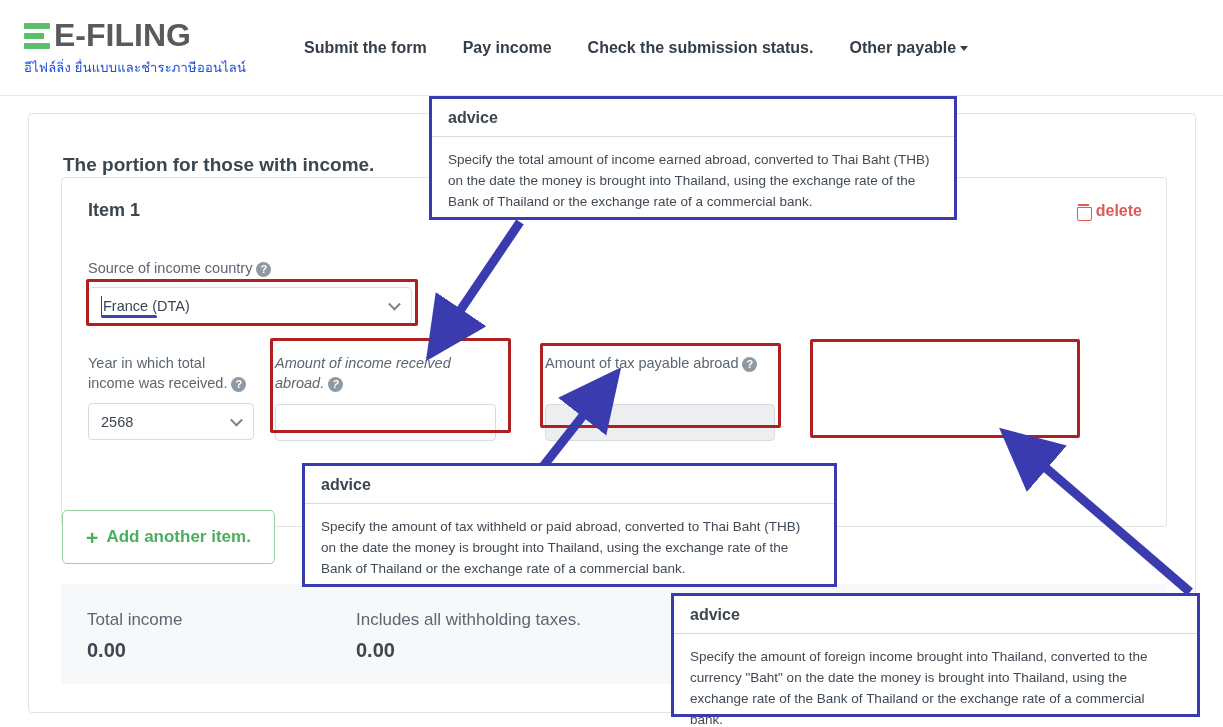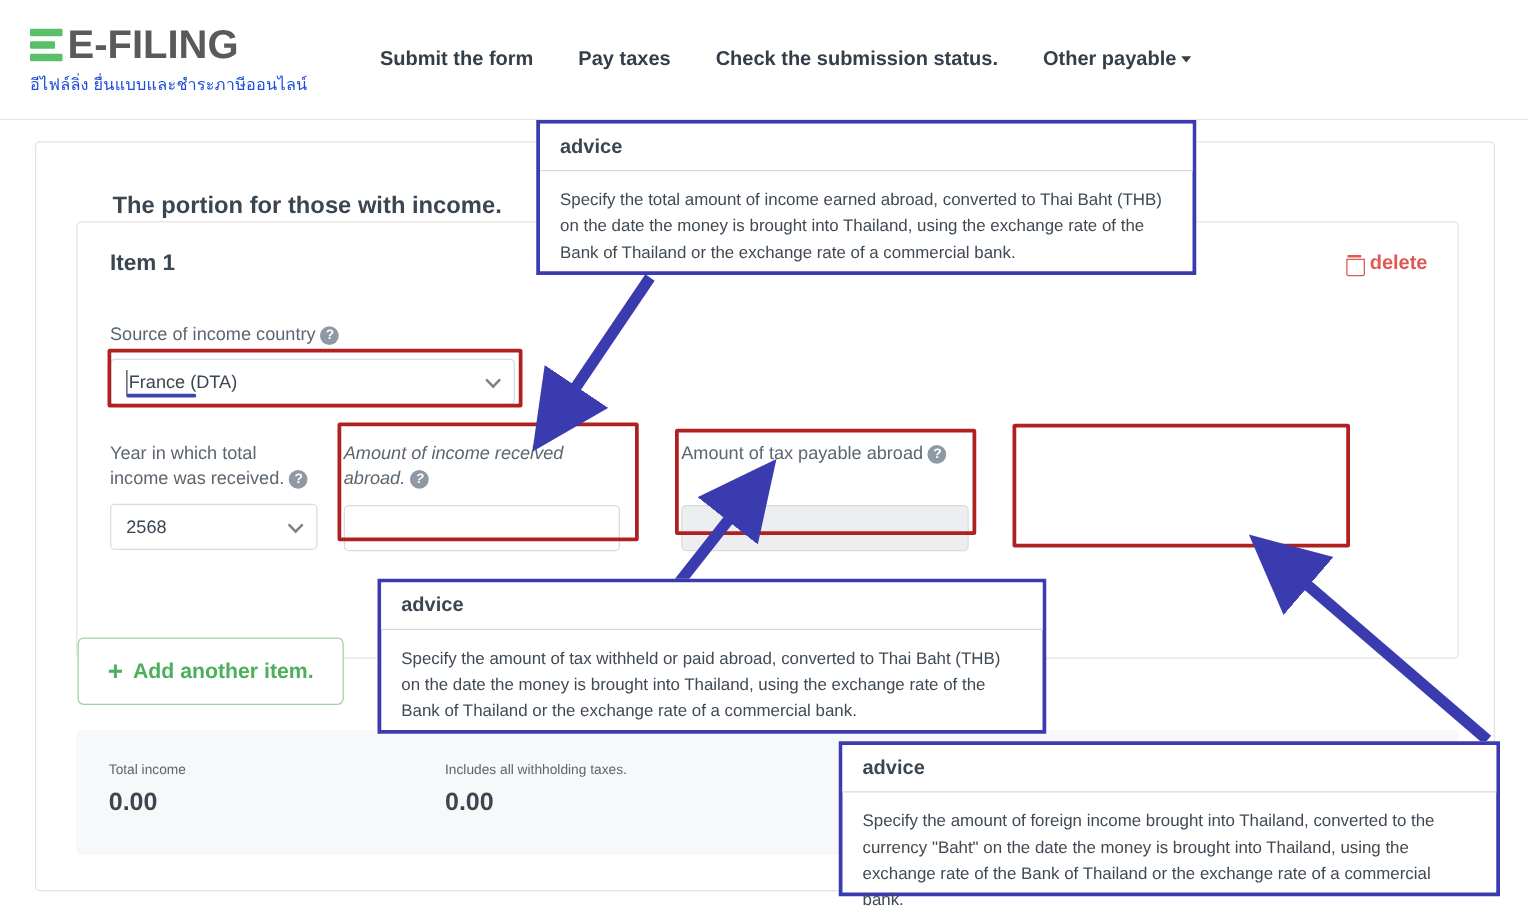--- a/index.html
+++ b/index.html
@@ -38,21 +38,21 @@
     border-left: 4px solid transparent; border-right: 4px solid transparent;
     border-top: 5px solid #333e48; vertical-align: middle;
   }
 
   
   .card {
     position: absolute; left: 28px; top: 113px; width: 1168px; height: 600px;
     background: #ffffff; border: 1px solid #e3e3e3; border-radius: 4px;
   }
   .card-title {
-    position: absolute; left: 61px; top: 40px;
+    position: absolute; left: 34px; top: 40px;
     font-size: 19px; font-weight: bold; color: #3b4650;
   }
 
   .item-box {
     position: absolute; left: 32px; top: 63px; width: 1106px; height: 350px;
     border: 1px solid #e3e3e3; border-radius: 4px; background: #fff;
   }
   .item-title { position: absolute; left: 26px; top: 22px; font-size: 18px; font-weight: bold; color: #3b4650; }
   .delete-btn {
     position: absolute; right: 24px; top: 24px; color: #e05a55; font-size: 16px;
@@ -117,21 +117,21 @@
     display: flex; align-items: center; justify-content: center; gap: 8px;
     color: #4caf5d; font-size: 17px; font-weight: bold; cursor: pointer;
   }
   .plus { font-size: 21px; font-weight: bold; line-height: 1; }
 
   
   .totals {
     position: absolute; left: 32px; top: 470px; width: 1106px; height: 100px;
     background: #f7f8f9; border-radius: 4px;
   }
-  .tot-label { font-size: 11px; color: #5c6670; }
+  .tot-label { font-size: 17px; color: #5c6670; }
   .tot-value { font-size: 20px; font-weight: bold; color: #3b4650; margin-top: 9px; }
 
   
   .arrows { position: absolute; left: 0; top: 0; width: 1223px; height: 727px; pointer-events: none; }
 </style>
 </head>
 <body>
 
 <div class="page">
 
@@ -146,21 +146,21 @@
         <span class="logo-text">E-FILING</span>
       </div>
       <div class="logo-sub">อีไฟล์ลิ่ง ยื่นแบบและชำระภาษีออนไลน์</div>
     </div>
 
     <div class="nav">
       <div class="nav-item">
         <span>Submit the form</span>
       </div>
       <div class="nav-item">
-        <span>Pay taxes</span>
+        <span>Pay income</span>
       </div>
       <div class="nav-item">
         <span>Check the submission status.</span>
       </div>
       <div class="nav-item">
         <span>Other payable</span><span class="caret"></span>
       </div>
     </div>
   </div>
 

